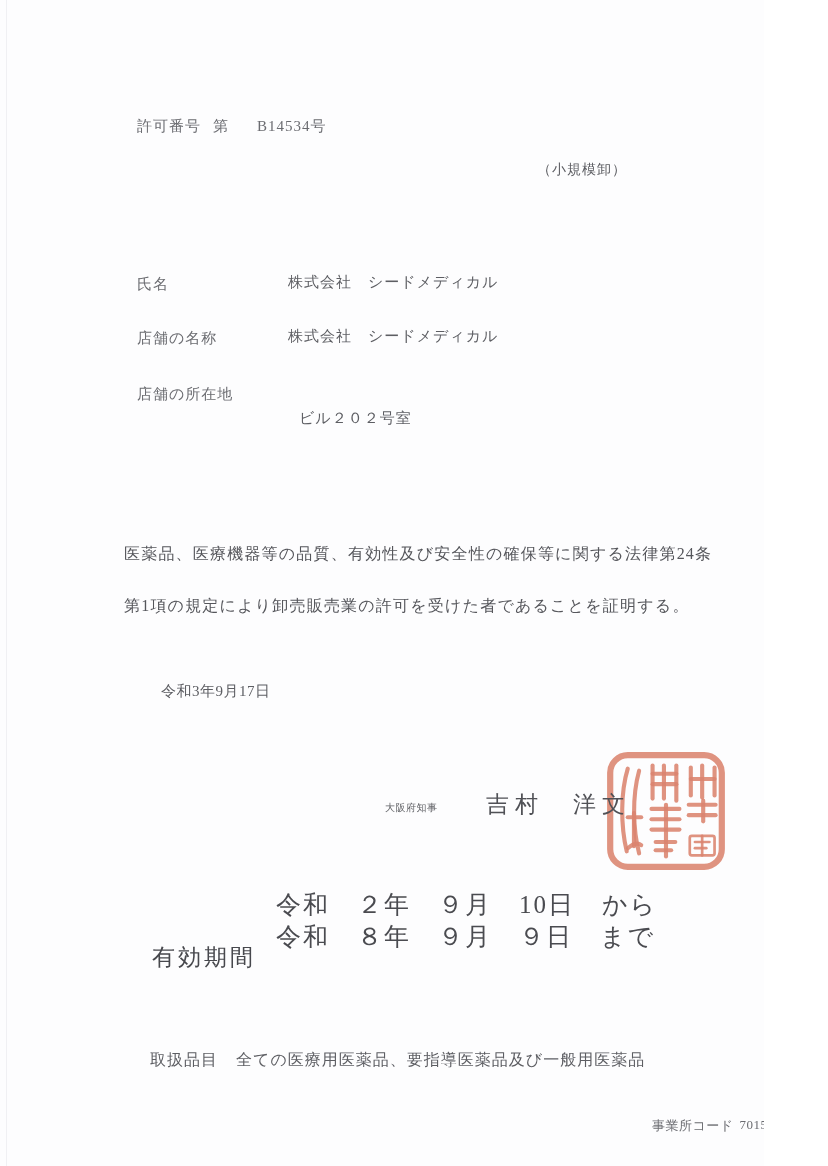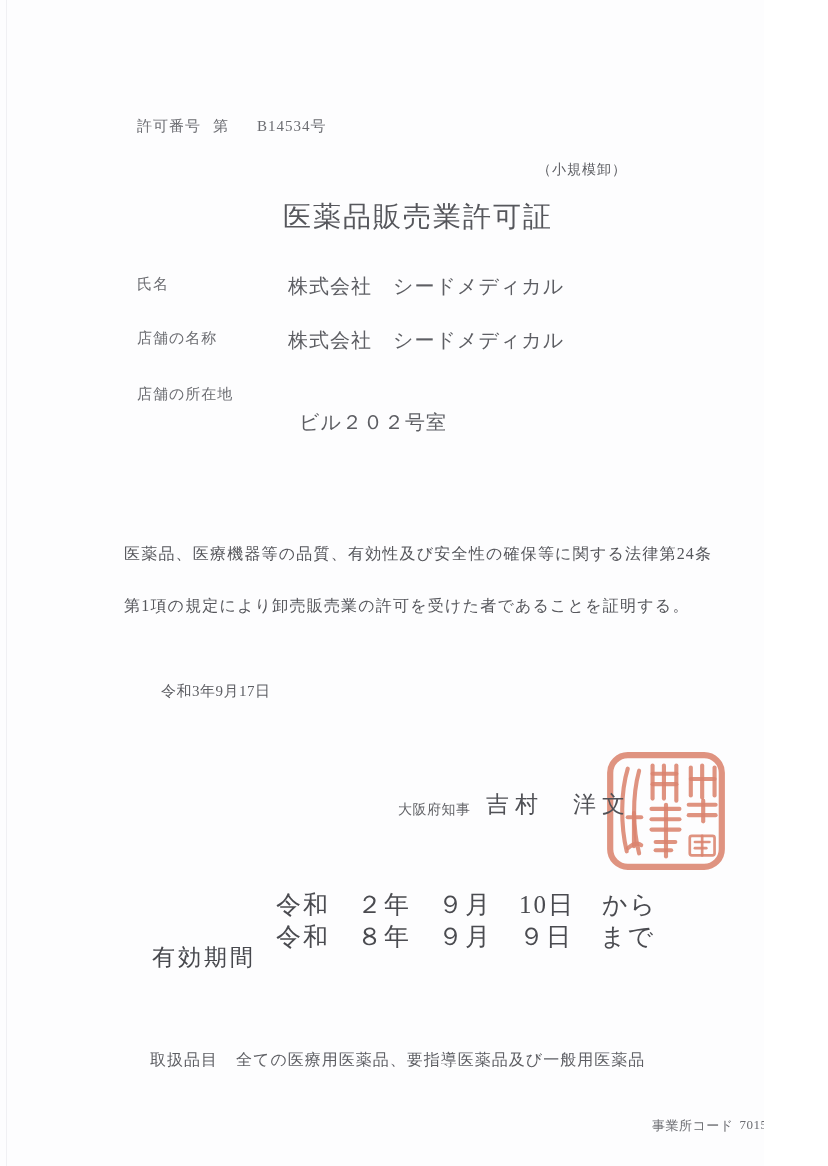--- a/index.html
+++ b/index.html
@@ -54,21 +54,21 @@
   }
 
   .field-label {
     left: 137px;
     font-size: 15px;
     color: #6b6c71;
     letter-spacing: 1px;
   }
   .field-value {
     left: 288px;
-    font-size: 20px;
+    font-size: 15px;
     color: #5d5e63;
     letter-spacing: 1px;
   }
   .lbl-name  { top: 275px; }
   .val-name  { top: 273px; }
   .lbl-store { top: 329px; }
   .val-store { top: 327px; }
   .lbl-addr  { top: 385px; }
   .val-addr1 { top: 383px; }
   .val-addr2 { top: 409px; margin-left: 11px; }
@@ -84,24 +84,23 @@
 
   .issue-date {
     left: 161px; top: 682px;
     font-size: 15px;
     color: #5d5e63;
     letter-spacing: 0.5px;
   }
 
   .issuer-title {
     left: 385px; top: 801px;
-    font-size: 14px;
+    font-size: 10px;
     color: #636468;
     letter-spacing: 0.5px;
-    margin-left: 13px;
   }
   .issuer-name {
     left: 486px; top: 789px;
     font-size: 23px;
     color: #505156;
     letter-spacing: 6px;
     z-index: 2;
   }
   .seal {
     position: absolute;
@@ -155,21 +154,20 @@
   <div class="abs permit-line">
     <span>許可番号</span>
     <span class="gap-sm"></span>
     <span>第</span>
     <span class="gap-md"></span>
     <span>B14534号</span>
   </div>
 
   <div class="abs category-note">（小規模卸）</div>
 
-  <div class="abs doc-title">医薬品販売業許可証</div>
 
   <div class="abs field-label lbl-name">氏名</div>
   <div class="abs field-value val-name">株式会社　シードメディカル</div>
 
   <div class="abs field-label lbl-store">店舗の名称</div>
   <div class="abs field-value val-store">株式会社　シードメディカル</div>
 
   <div class="abs field-label lbl-addr">店舗の所在地</div>
   <div class="abs field-value val-addr2">ビル２０２号室</div>
 

